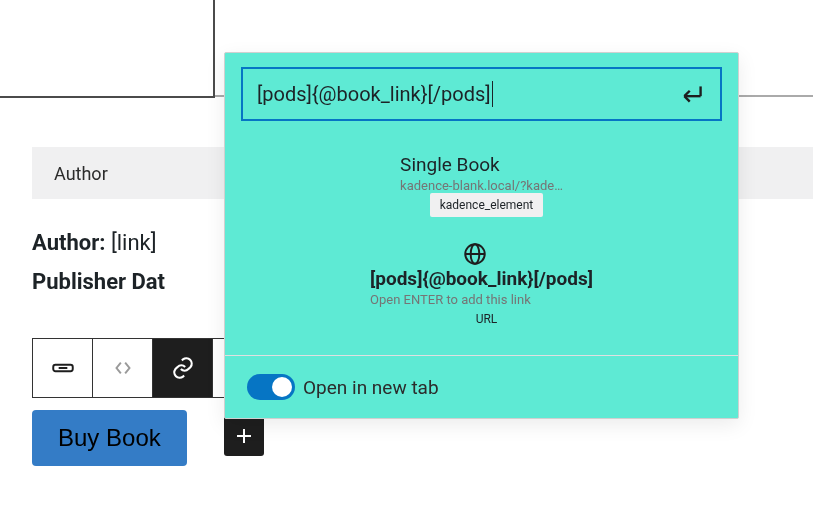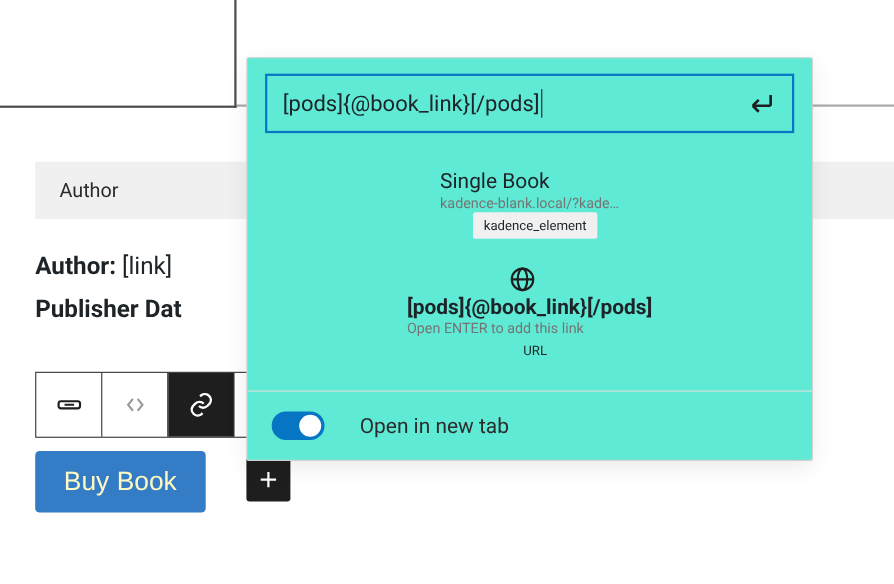--- a/index.html
+++ b/index.html
@@ -61,21 +61,21 @@
   }
   .content .row { margin-bottom: 4px; }
   .content .label { font-weight: 700; }
 
   
   .buy-btn {
     position: absolute;
     left: 32px;
     top: 410px;
     background: #347cc6;
-    color: #fef9c3;
+    color: #000000;
     font-size: 24px;
     padding: 14px 26px;
     border: none;
     border-radius: 4px;
     cursor: pointer;
   }
   .plus-btn {
     position: absolute;
     left: 224px;
     top: 416px;
@@ -183,21 +183,21 @@
     display: flex;
     justify-content: center;
   }
   .result-row.with-icon .result-main .result-title { font-weight: 700; }
 
   .popover-footer {
     border-top: 1px solid #e0e0e0;
     padding: 18px 22px;
     display: flex;
     align-items: center;
-    gap: 32px;
+    gap: 8px;
   }
   .toggle {
     width: 48px;
     height: 26px;
     background: #0675c4;
     border-radius: 13px;
     position: relative;
     cursor: pointer;
   }
   .toggle .knob {

